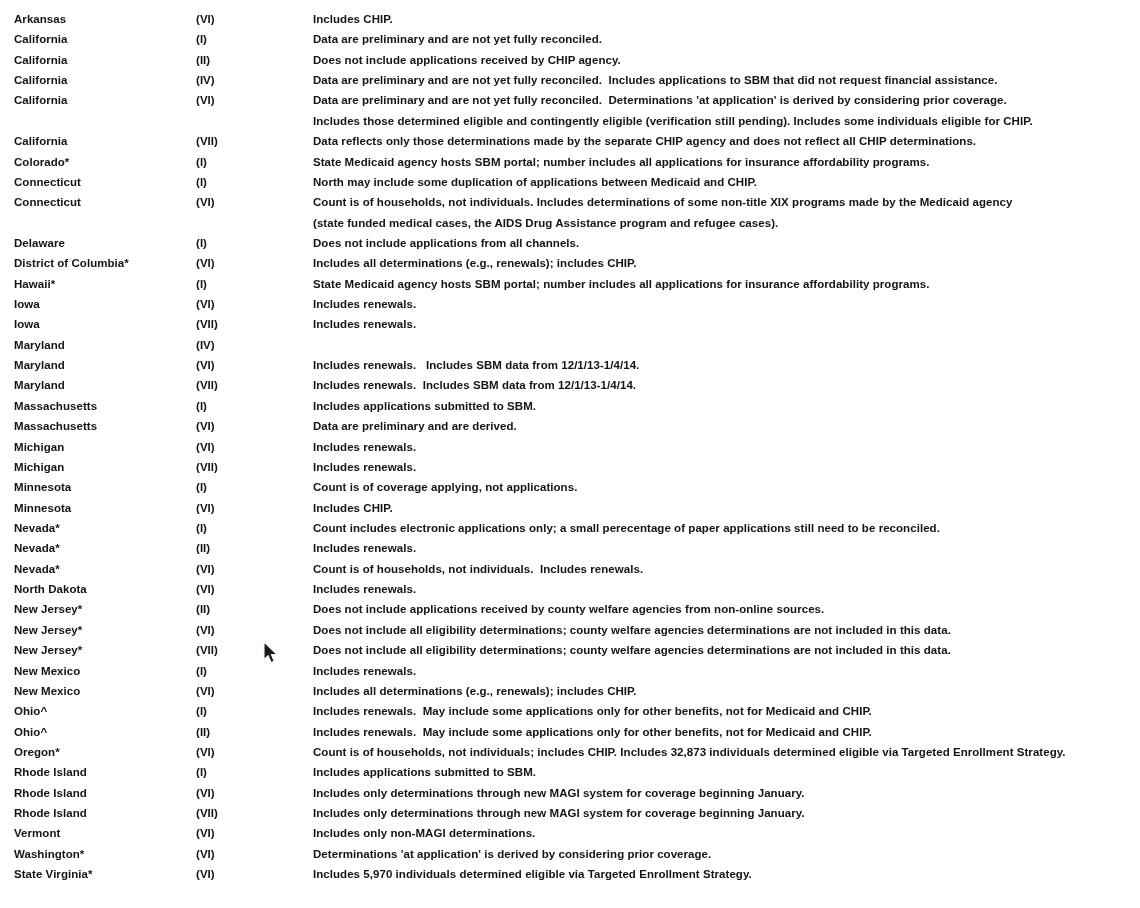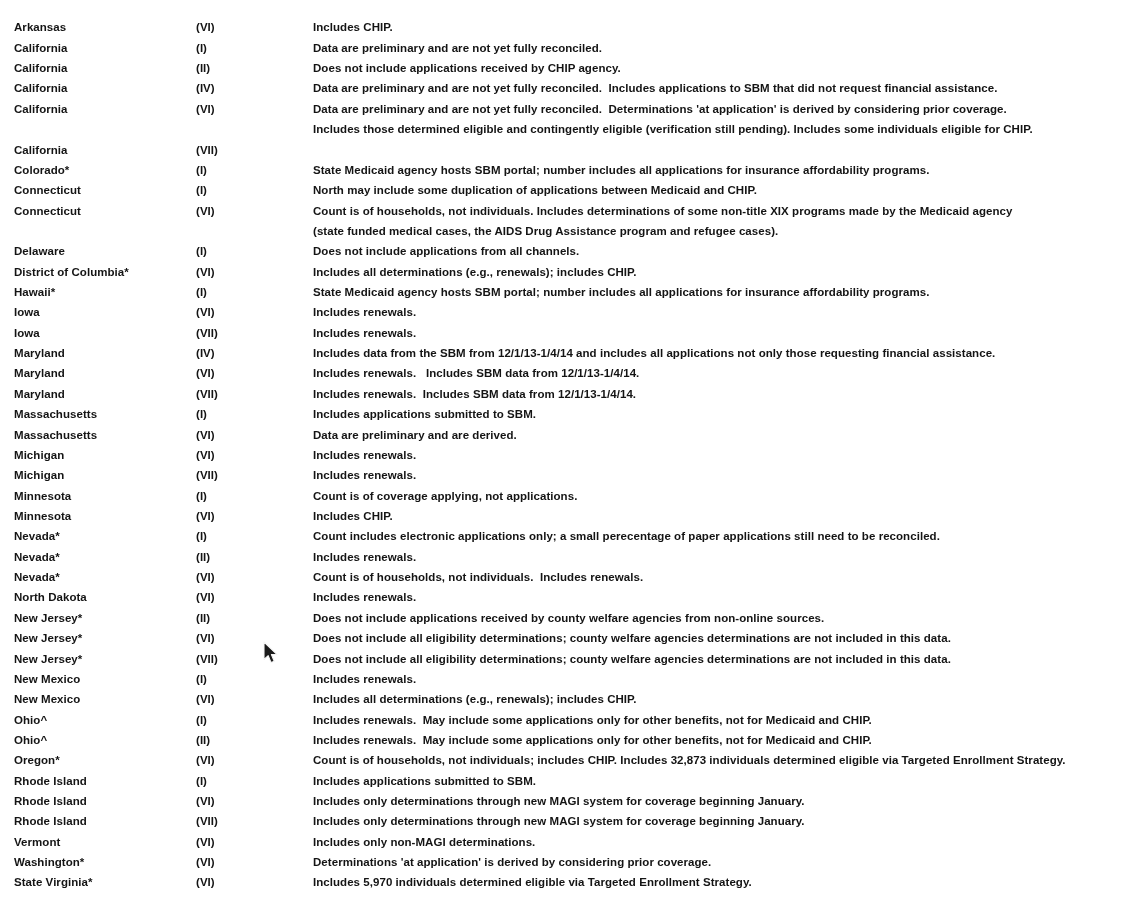--- a/index.html
+++ b/index.html
@@ -16,21 +16,21 @@
   }
   .doc {
     position: absolute;
     top: 0; left: 0; right: 0; bottom: 0;
     padding: 13px 0 0 14px;
     box-sizing: border-box;
   }
   .row {
     display: flex;
     height: 20.37px;
-    align-items: flex-end;
+    align-items: flex-start;
     font-size: 11.5px;
     font-weight: 700;
     color: #141414;
     letter-spacing: 0.05px;
     white-space: pre;
   }
   .col-state {
     width: 182px;
     flex: none;
   }
@@ -82,20 +82,21 @@
     <div class="col-note">Data are preliminary and are not yet fully reconciled.  Determinations 'at application' is derived by considering prior coverage.</div>
   </div>
     <div class="row">
     <div class="col-state"></div>
     <div class="col-code"></div>
     <div class="col-note">Includes those determined eligible and contingently eligible (verification still pending). Includes some individuals eligible for CHIP.</div>
   </div>
     <div class="row">
     <div class="col-state">California</div>
     <div class="col-code">(VII)</div>
+    <div class="col-note">Data reflects only those determinations made by the separate CHIP agency and does not reflect all CHIP determinations.</div>
   </div>
     <div class="row">
     <div class="col-state">Colorado*</div>
     <div class="col-code">(I)</div>
     <div class="col-note">State Medicaid agency hosts SBM portal; number includes all applications for insurance affordability programs.</div>
   </div>
     <div class="row">
     <div class="col-state">Connecticut</div>
     <div class="col-code">(I)</div>
     <div class="col-note">North may include some duplication of applications between Medicaid and CHIP.</div>
@@ -131,21 +132,20 @@
     <div class="col-note">Includes renewals.</div>
   </div>
     <div class="row">
     <div class="col-state">Iowa</div>
     <div class="col-code">(VII)</div>
     <div class="col-note">Includes renewals.</div>
   </div>
     <div class="row">
     <div class="col-state">Maryland</div>
     <div class="col-code">(IV)</div>
-    <div class="col-note">Includes data from the SBM from 12/1/13-1/4/14 and includes all applications not only those requesting financial assistance.</div>
   </div>
     <div class="row">
     <div class="col-state">Maryland</div>
     <div class="col-code">(VI)</div>
     <div class="col-note">Includes renewals.   Includes SBM data from 12/1/13-1/4/14.</div>
   </div>
     <div class="row">
     <div class="col-state">Maryland</div>
     <div class="col-code">(VII)</div>
     <div class="col-note">Includes renewals.  Includes SBM data from 12/1/13-1/4/14.</div>

